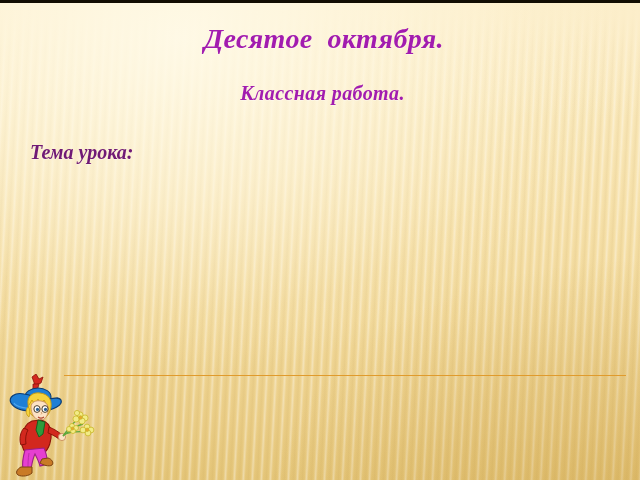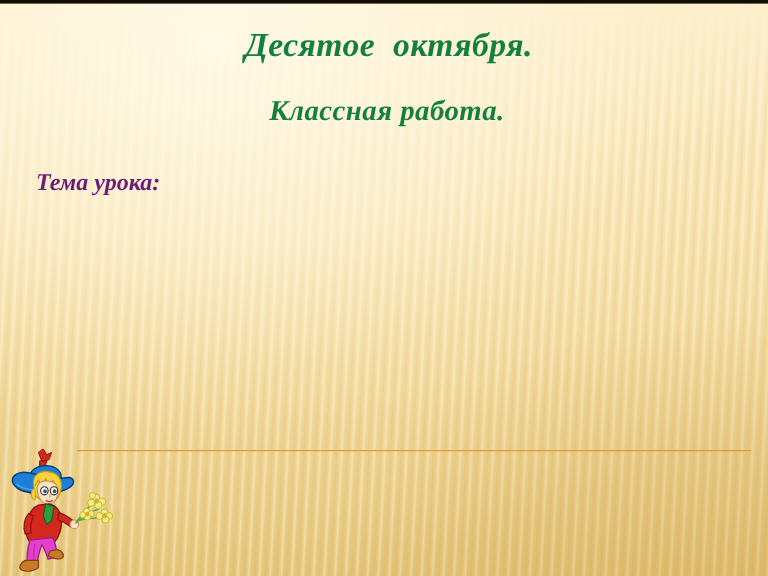--- a/index.html
+++ b/index.html
@@ -84,35 +84,35 @@
   }
 
   .heading-block {
     position: absolute;
     left: 0;
     right: 0;
     top: 22px;
     text-align: center;
   }
   .line1, .line2 {
-    color: #15803d;
+    color: #a21caf;
     font-weight: bold;
     font-style: italic;
     font-family: "Liberation Serif", serif;
     letter-spacing: 0.4px;
     white-space: pre;
     text-shadow: 0 1px 0 rgba(255,255,255,0.35);
   }
   .line1 {
     font-size: 28px;
     line-height: 34px;
     padding-left: 8px;
   }
   .line2 {
-    font-size: 24px;
+    font-size: 20px;
     line-height: 34px;
     margin-top: 20px;
     padding-left: 5px;
   }
 
   .topic {
     position: absolute;
     left: 30px;
     top: 140px;
     color: #701a75;

